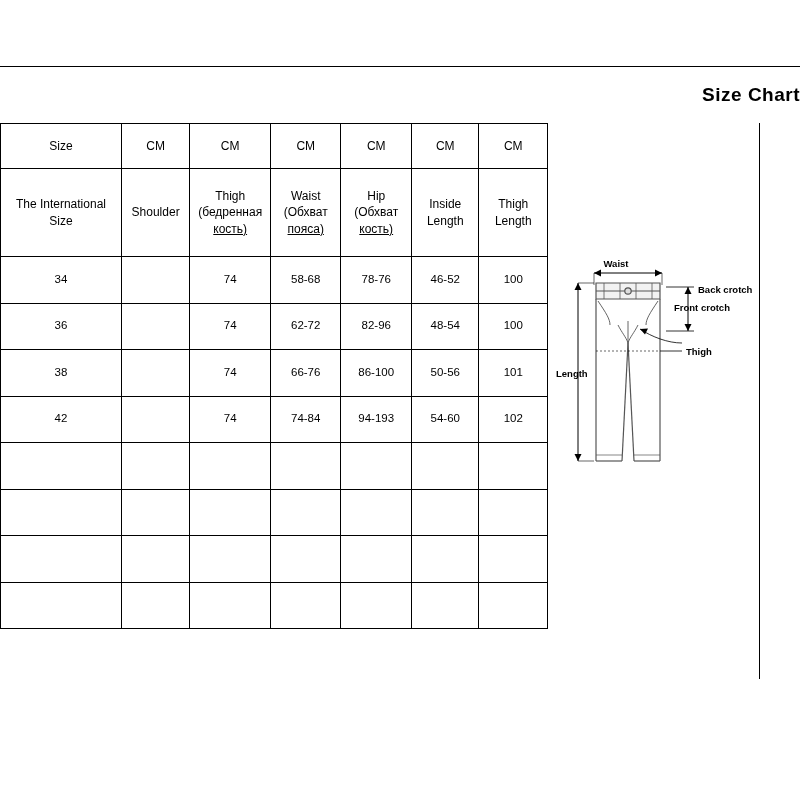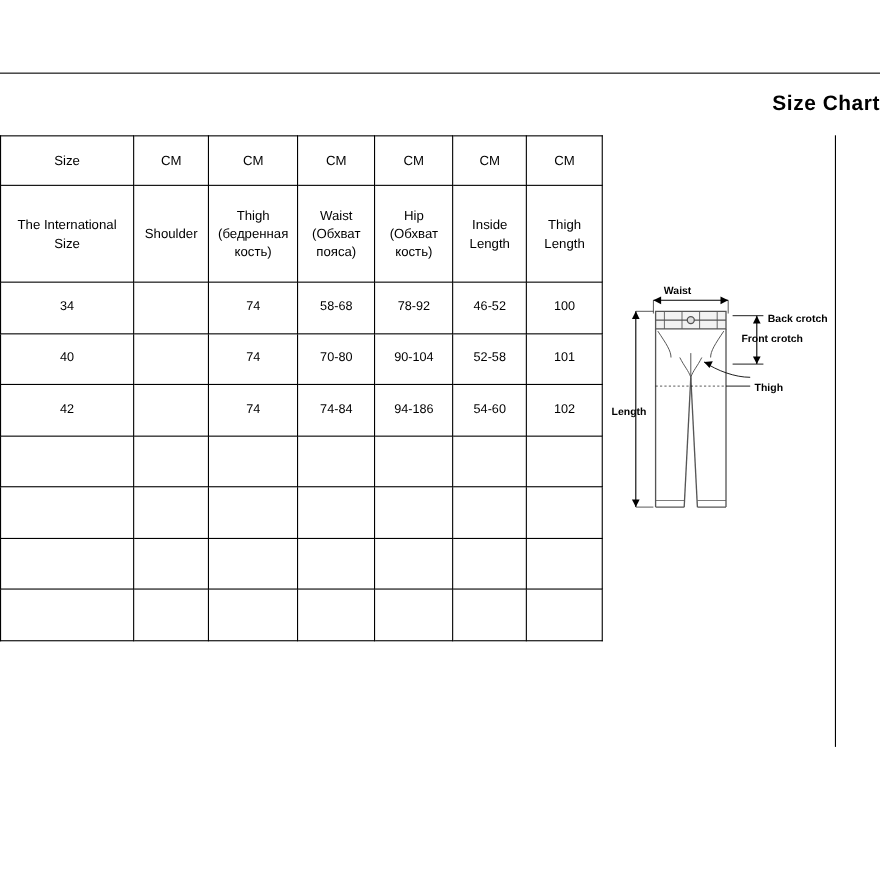--- a/index.html
+++ b/index.html
@@ -73,21 +73,21 @@
   .col-b { width: 68px; }
   .col-c { width: 80px; }
   .col-d { width: 70px; }
   .col-e { width: 70px; }
   .col-f { width: 67px; }
   .col-g { width: 68px; }
 
   .name-cell { font-weight: normal; }
   .name-cell .line1 { display: block; }
   .name-cell .line2 { display: block; }
-  .name-cell .line3 { display: block; }
+  .name-cell .line3 { display: block; text-decoration: underline; }
 
   
   .frame-right {
     position: absolute;
     left: 759px;
     top: 0;
     width: 1px;
     height: 556px;
     background: #000000;
   }
@@ -173,39 +173,48 @@
             <span class="line1">Thigh</span>
             <span class="line2">Length</span>
           </td>
         </tr>
 
         <tr class="data-row">
           <td>34</td>
           <td></td>
           <td>74</td>
           <td>58-68</td>
-          <td>78-92</td>
+          <td>78-76</td>
           <td>46-52</td>
           <td>100</td>
         </tr>
         <tr class="data-row">
-          <td>40</td>
+          <td>36</td>
           <td></td>
           <td>74</td>
-          <td>70-80</td>
-          <td>90-104</td>
-          <td>52-58</td>
+          <td>62-72</td>
+          <td>82-96</td>
+          <td>48-54</td>
+          <td>100</td>
+        </tr>
+        <tr class="data-row">
+          <td>38</td>
+          <td></td>
+          <td>74</td>
+          <td>66-76</td>
+          <td>86-100</td>
+          <td>50-56</td>
           <td>101</td>
         </tr>
         <tr class="data-row">
           <td>42</td>
           <td></td>
           <td>74</td>
           <td>74-84</td>
-          <td>94-186</td>
+          <td>94-193</td>
           <td>54-60</td>
           <td>102</td>
         </tr>
 
         <tr class="empty-row">
           <td></td>
           <td></td>
           <td></td>
           <td></td>
           <td></td>

